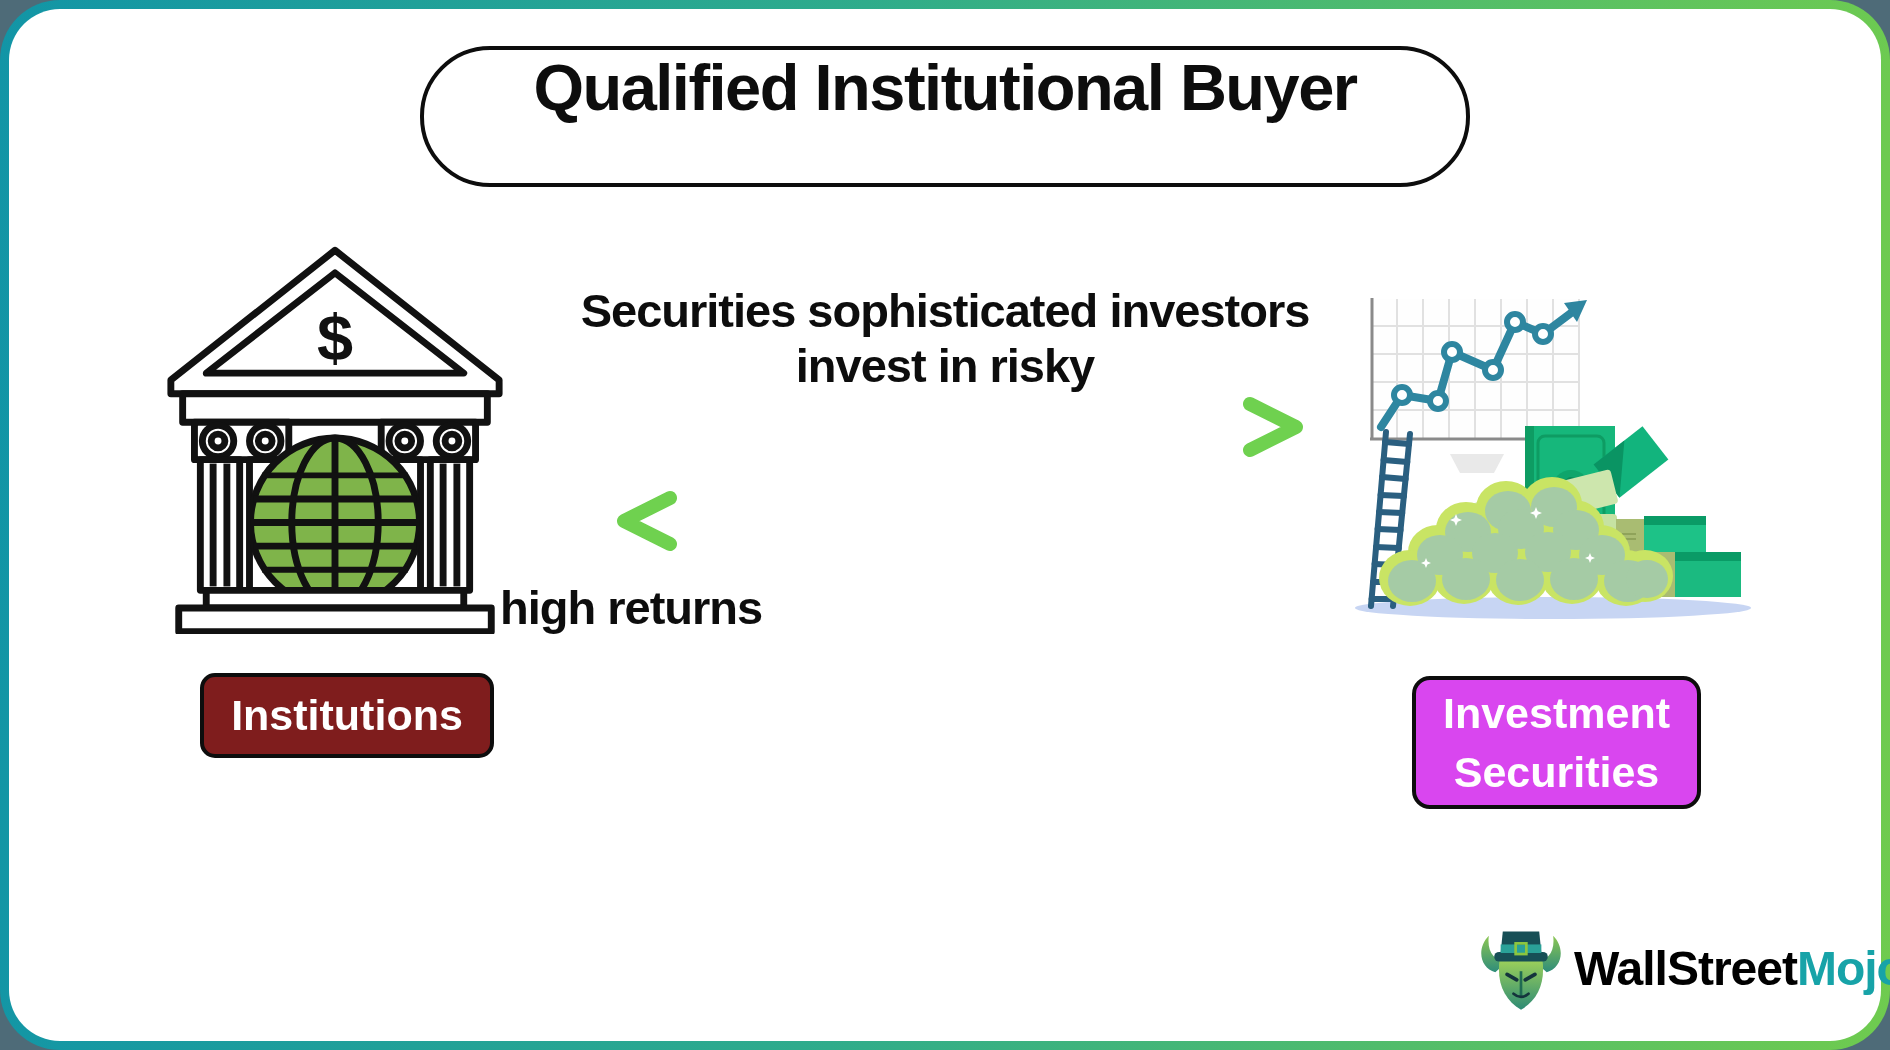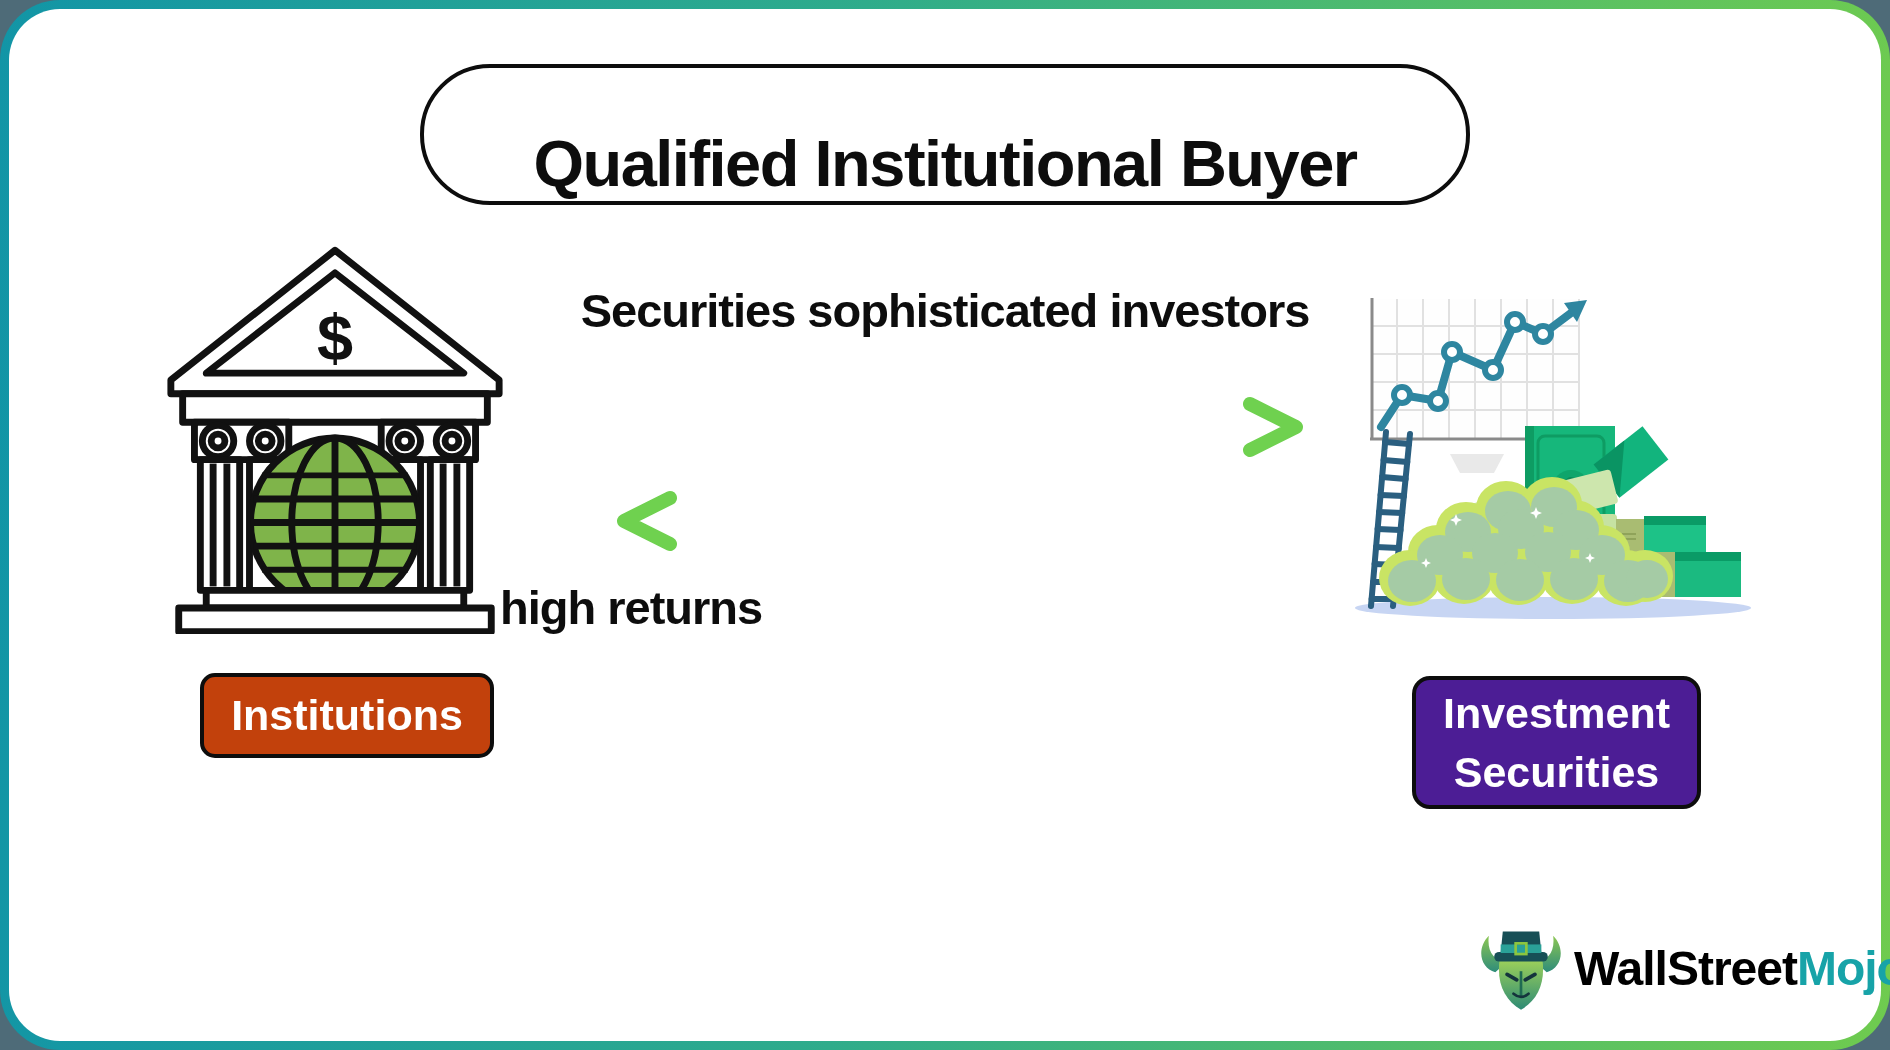--- a/index.html
+++ b/index.html
@@ -14,48 +14,48 @@
   .frame{
     position:absolute;inset:0;border-radius:60px;
     border:9px solid transparent;
     background:
       linear-gradient(#ffffff,#ffffff) padding-box,
       linear-gradient(92deg,#1295A6 0%,#2FAC8B 45%,#6FCB4F 100%) border-box;
   }
 
   
   .title-pill{
-    position:absolute;left:50%;top:64px;transform:translateX(-50%);
+    position:absolute;left:50%;top:46px;transform:translateX(-50%);
     width:1042px;height:133px;
     border:4.5px solid #0d0d0d;border-radius:70px;
-    display:flex;align-items:flex-end;justify-content:center;
+    display:flex;align-items:flex-start;justify-content:center;
     background:#fff;
   }
   .title-pill span{
     font-size:65px;font-weight:700;color:#0d0d0d;letter-spacing:-1.5px;
   }
 
   
   .bank-icon{position:absolute;left:163px;top:244px;width:344px;height:390px;}
 
   
   .label-btn{
     position:absolute;display:flex;flex-direction:column;
     align-items:center;justify-content:center;
     border:4.5px solid #0d0d0d;color:#fff;font-weight:700;
-    background:#c2410c;
+    background:#7f1d1d;
   }
   .label-institutions{
     left:200px;top:673px;width:286px;height:77px;
     border-radius:15px;font-size:43px;
   }
   .label-investment{
     left:1412px;top:676px;width:281px;height:125px;
     border-radius:18px;font-size:43px;line-height:1.35;
-    background:#4c1d95;
+    background:#d946ef;
   }
 
   
   .flow-text-top{
     position:absolute;left:500px;top:283px;width:890px;
     text-align:center;font-size:47px;font-weight:700;color:#0d0d0d;
     line-height:1.18;letter-spacing:-1px;
   }
   .flow-text-bottom{
     position:absolute;left:500px;top:580px;width:890px;
@@ -133,20 +133,21 @@
 
     <text x="175" y="118" text-anchor="middle" font-size="66" font-weight="700" font-family="Liberation Sans, sans-serif" fill="#111">$</text>
   </svg>
 
   <div class="label-btn label-institutions">
     <span>Institutions</span>
   </div>
 
   <div class="flow-text-top">
     <div>Securities sophisticated investors</div>
+    <div>invest in risky</div>
   </div>
 
   <svg class="arrow-svg arrow-right" width="700" height="64" viewBox="0 0 700 64">
     <defs>
       <linearGradient id="gradR" x1="0" y1="0" x2="1" y2="0">
         <stop offset="0" stop-color="#1593A8"></stop>
         <stop offset="0.55" stop-color="#45B877"></stop>
         <stop offset="1" stop-color="#6FD14F"></stop>
       </linearGradient>
     </defs>

